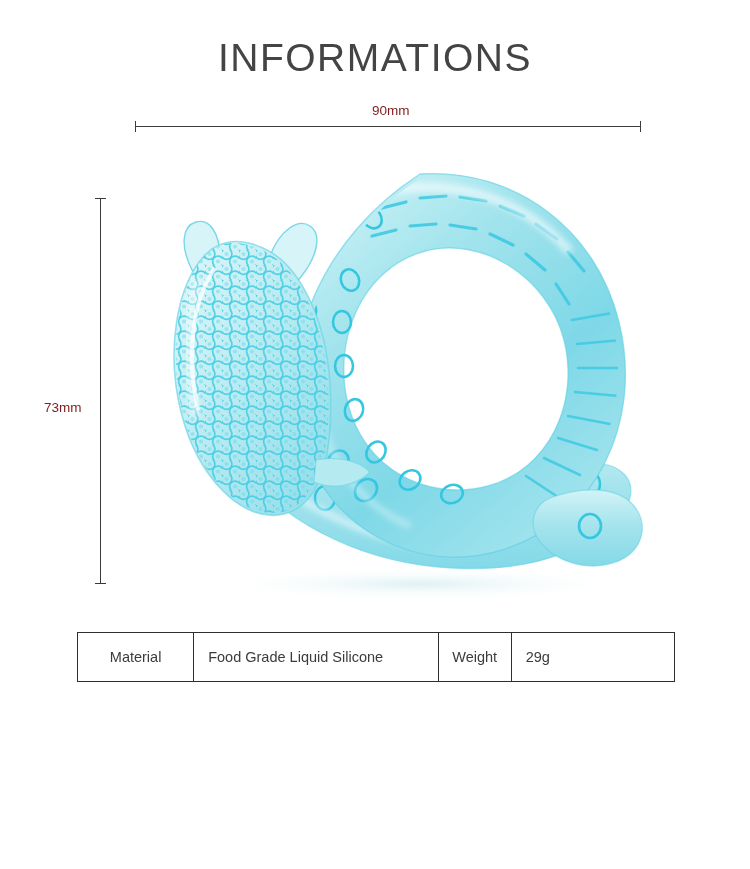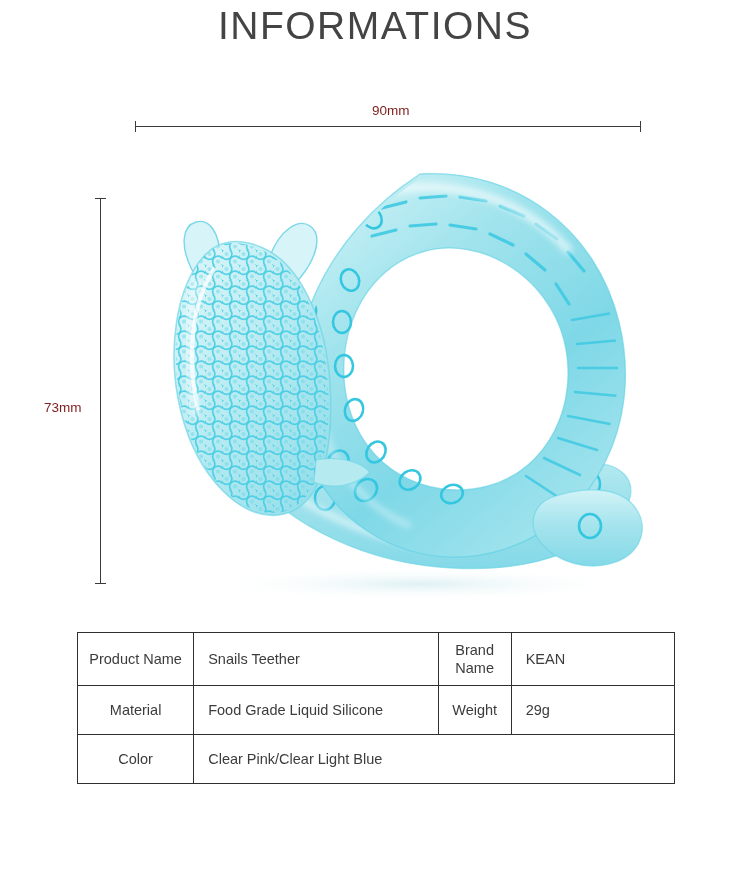--- a/index.html
+++ b/index.html
@@ -12,21 +12,21 @@
     height: 869px;
     position: relative;
     overflow: hidden;
     font-family: "Liberation Sans", sans-serif;
     color: #3c3c3c;
   }
 
   
   #page-title {
     position: absolute;
-    top: 1px;
+    top: 33px;
     left: 0;
     width: 750px;
     text-align: center;
     font-size: 39px;
     font-weight: 400;
     letter-spacing: 1.5px;
     color: #444444;
     line-height: 50px;
   }
 
@@ -301,30 +301,20 @@
 </div>
 
 <table id="spec-table">
   <colgroup>
     <col class="col-k1">
       <col class="col-v1">
       <col class="col-k2">
       <col class="col-v2">
   </colgroup>
   <tbody>
-    <tr class="row-tall">
-      <td class="k">Product Name</td>
-      <td class="v">Snails Teether</td>
-      <td class="k">Brand Name</td>
-      <td class="v">KEAN</td>
-    </tr>
     <tr>
       <td class="k">Material</td>
       <td class="v">Food Grade Liquid Silicone</td>
       <td class="k">Weight</td>
       <td class="v">29g</td>
     </tr>
-    <tr>
-      <td class="k">Color</td>
-      <td class="v" colspan="3">Clear Pink/Clear Light Blue</td>
-    </tr>
   </tbody>
 </table>
 
 </body></html>

